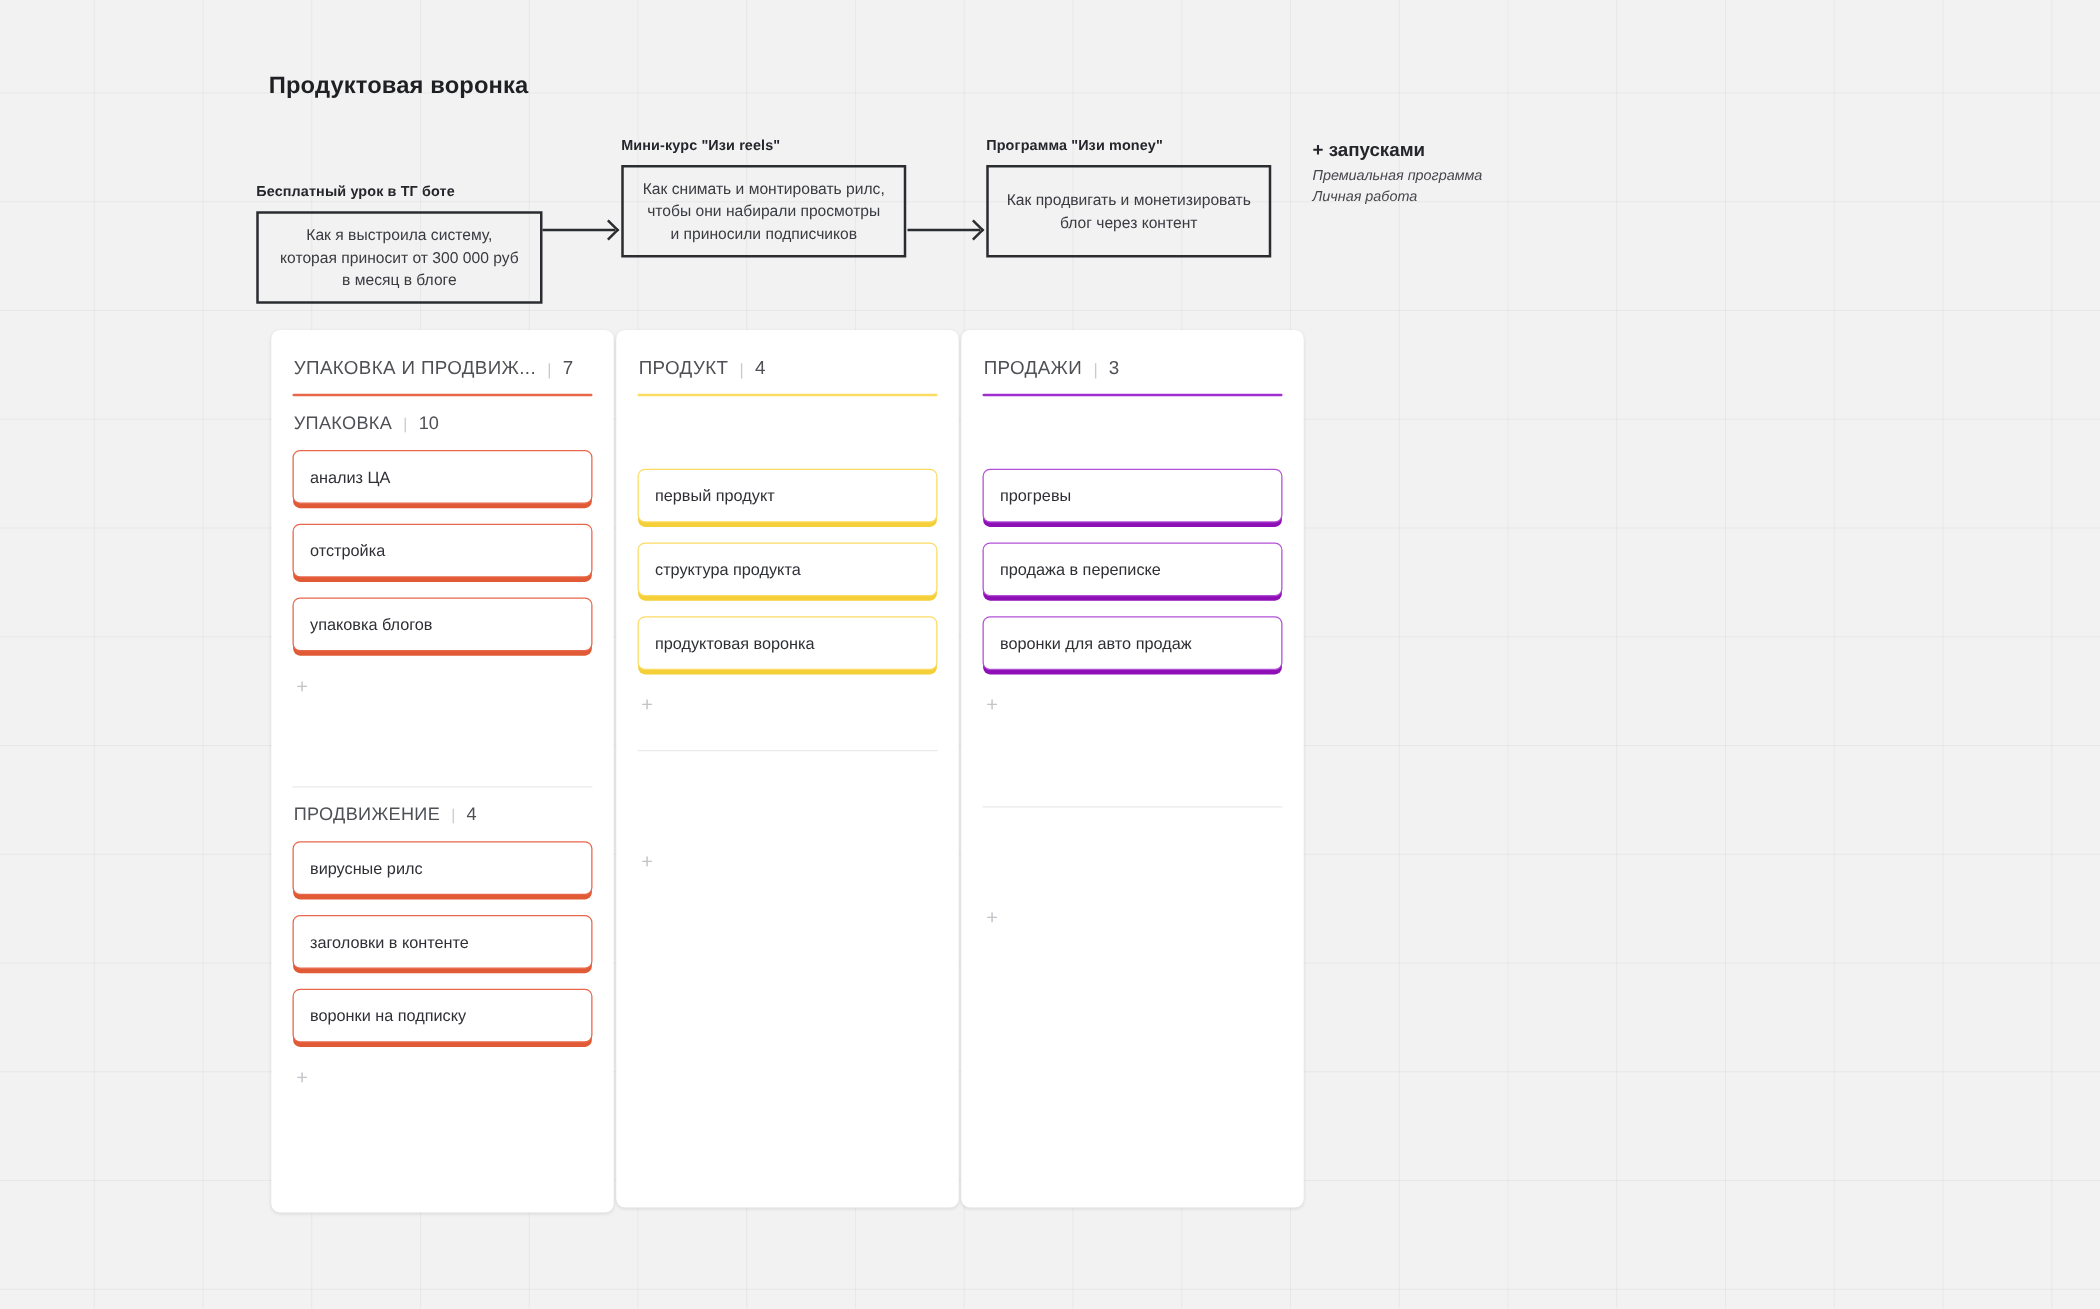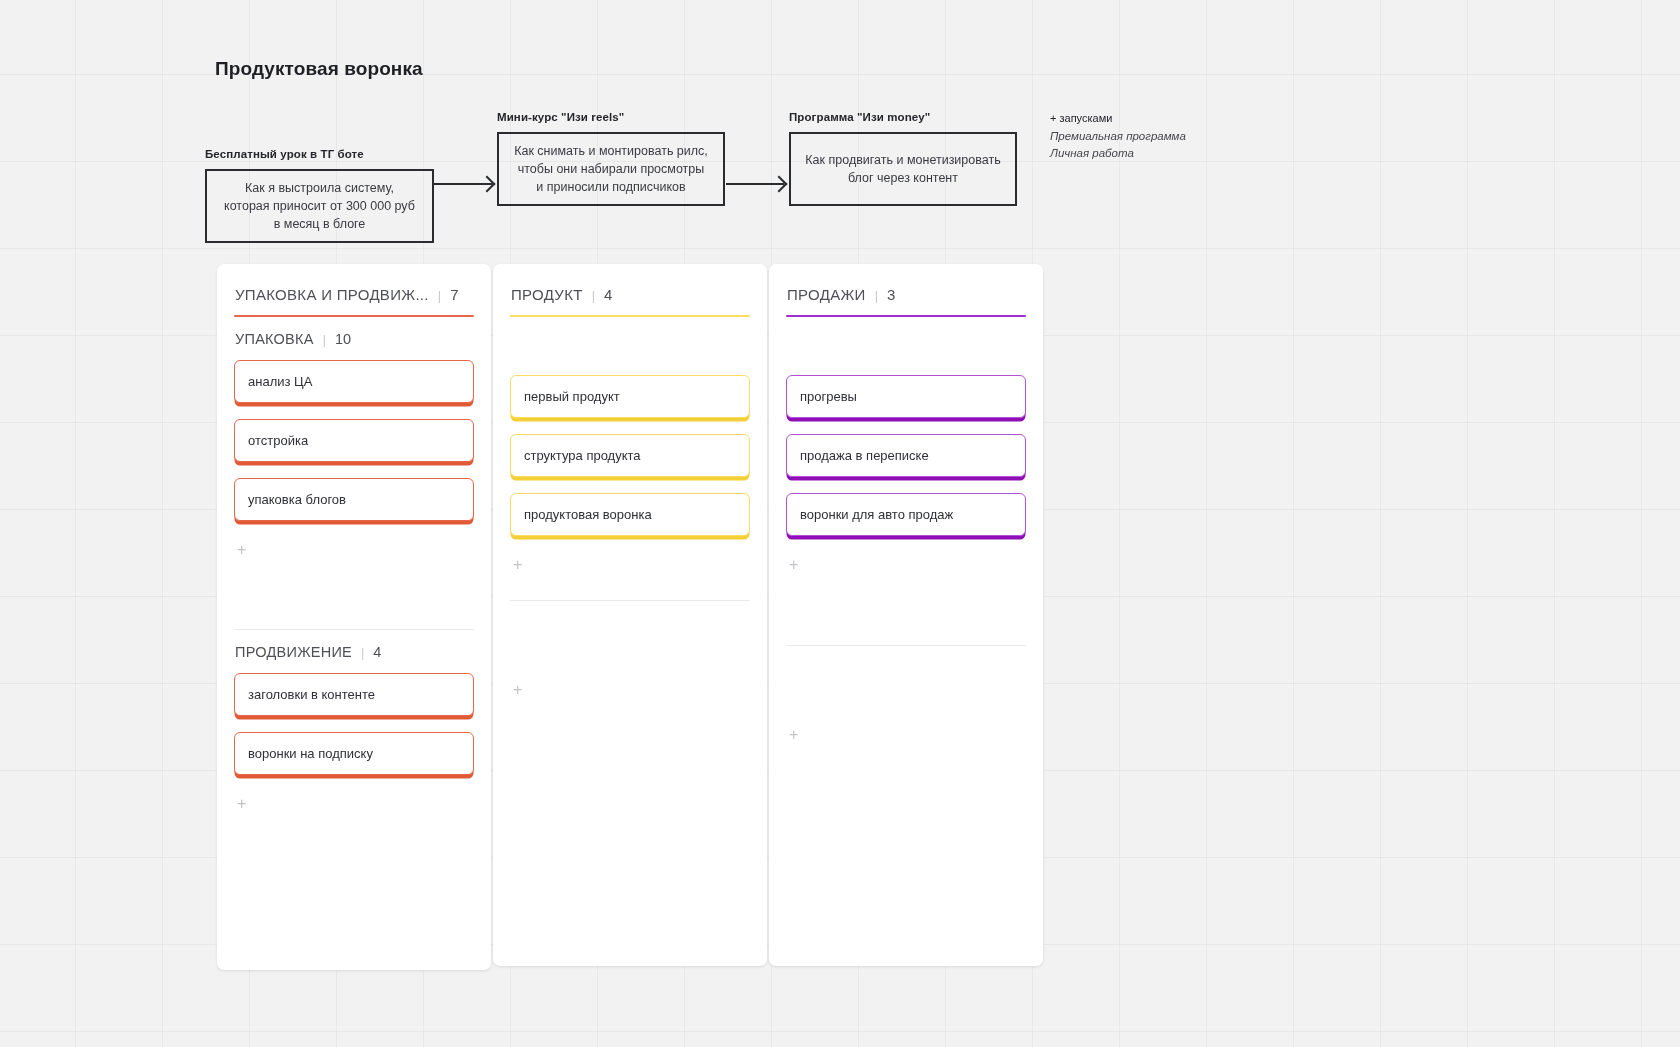--- a/index.html
+++ b/index.html
@@ -68,22 +68,22 @@
     border-top: 2px solid #2b2c30;
     border-right: 2px solid #2b2c30;
     transform: rotate(45deg);
   }
   .side-note {
     position: absolute;
     left: 1050px; top: 112px;
     width: 190px;
   }
   .side-note .sn-title {
-    font-size: 11px;
-    font-weight: normal;
+    font-size: 15px;
+    font-weight: bold;
     color: #25262b;
     margin-bottom: 4px;
   }
   .side-note .sn-line {
     font-size: 11.5px;
     font-style: italic;
     color: #45464b;
     line-height: 1.45;
   }
 
@@ -242,20 +242,21 @@
       </div>
 
       <div class="divider" style="margin-top:66px;"></div>
 
       <div class="group">
         <div class="group-head">
           <span class="gh-title">ПРОДВИЖЕНИЕ</span>
           <span class="gh-sep">|</span>
           <span class="gh-count">4</span>
         </div>
+        <div class="card red">вирусные рилс</div>
         <div class="card red">заголовки в контенте</div>
         <div class="card red">воронки на подписку</div>
         <div class="add-btn">+</div>
       </div>
     </div>
 
     <div class="column col-2">
       <div class="col-head">
         <span class="ch-title">ПРОДУКТ</span>
         <span class="ch-sep">|</span>

